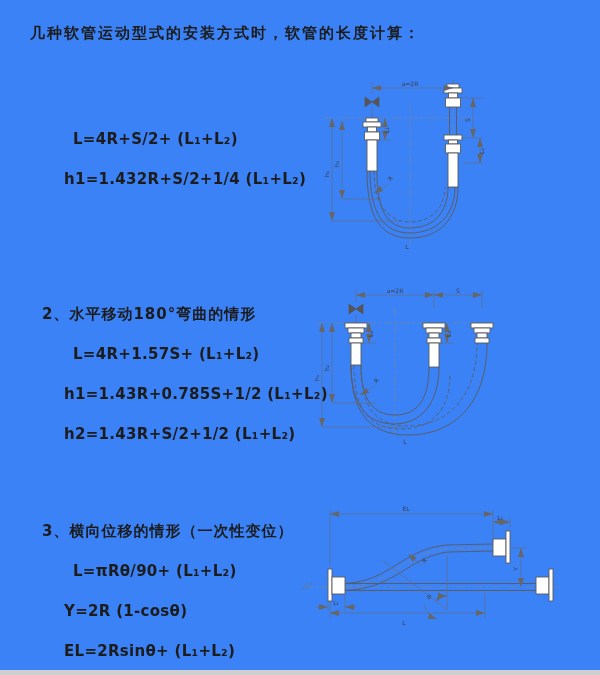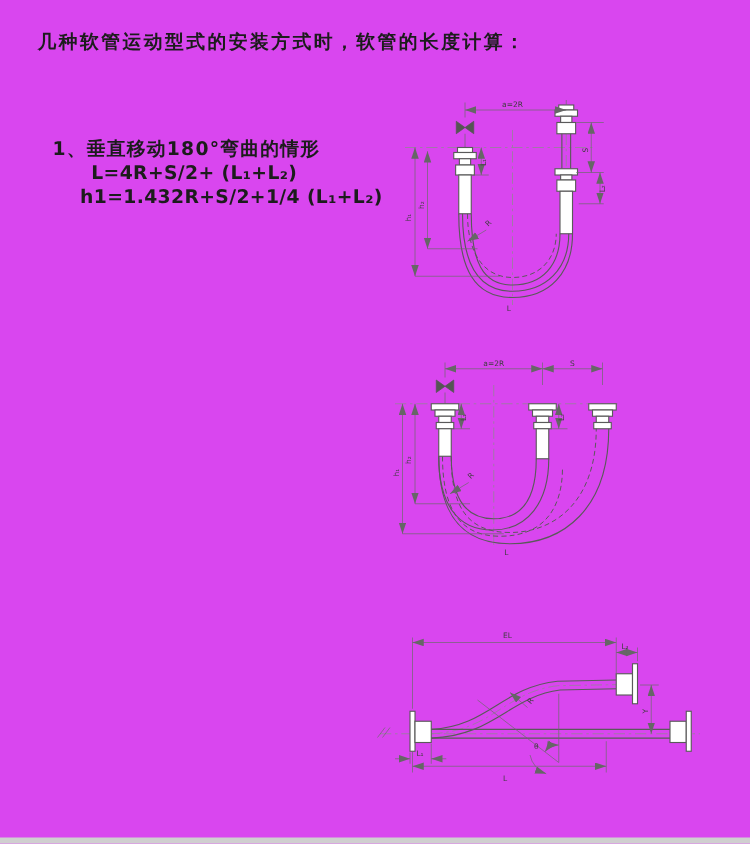--- a/index.html
+++ b/index.html
@@ -1,53 +1,68 @@
 <!DOCTYPE html>
 <html><head>
 <meta charset="utf-8">
 <style>
   html,body{margin:0;padding:0;background:#e9e9e9;}
   .page{
-    position:relative;width:600px;height:675px;background:#d946ef;overflow:hidden;
+    position:relative;width:600px;height:675px;background:#3b82f6;overflow:hidden;
     font-family:"DejaVu Sans","Liberation Sans",sans-serif;color:#1c1c1c;
   }
   .title{
     position:absolute;left:30px;top:24px;font-size:15px;font-weight:bold;letter-spacing:2px;white-space:nowrap;
   }
   .sec{position:absolute;left:42px;width:270px;}
   .sec-head{font-size:15px;font-weight:bold;letter-spacing:1px;line-height:20px;white-space:nowrap;}
-  .formula{font-size:15px;font-weight:bold;margin-top:0;line-height:19px;padding-left:22px;letter-spacing:.3px;white-space:nowrap;}
+  .formula{font-size:15px;font-weight:bold;margin-top:21px;line-height:19px;padding-left:22px;letter-spacing:.3px;white-space:nowrap;}
   .formulas .formula:first-child{padding-left:31px;}
   #sec1{top:109px;} #sec2{top:304px;} #sec3{top:521px;}
   .dgm{position:absolute;}
   #dgm1{left:312px;top:76px;} #dgm2{left:308px;top:286px;} #dgm3{left:296px;top:498px;}
   .ln{fill:none;stroke:#5a5a5a;stroke-width:0.9;}
   .lnD{fill:none;stroke:#5a5a5a;stroke-width:0.8;stroke-dasharray:4 2.5;}
   .fitr{fill:#ffffff;stroke:#5a5a5a;stroke-width:0.9;}
   .cl{fill:none;stroke:#8a8a8a;stroke-width:0.55;stroke-dasharray:9 3 2 3;}
   .dim{fill:none;stroke:#6b6b6b;stroke-width:0.55;}
   .dtx{fill:#3d3d3d;font-size:6px;}
   .bottom-strip{position:absolute;left:0;right:0;bottom:0;height:5px;background:#cfcfcf;}
 </style>
 </head>
 <body>
 
 <div class="page">
 
   <div class="title">几种软管运动型式的安装方式时，软管的长度计算：</div>
 
   <section class="sec" id="sec1">
-    <div class="sec-head">1、垂直移动180°弯曲的情形</div>
     <div class="formulas">
       <div class="formula">L=4R+S/2+ (L₁+L₂)</div>
       <div class="formula">h1=1.432R+S/2+1/4 (L₁+L₂)</div>
     </div>
   </section>
 
-
+  <section class="sec" id="sec2">
+    <div class="sec-head">2、水平移动180°弯曲的情形</div>
+    <div class="formulas">
+      <div class="formula">L=4R+1.57S+ (L₁+L₂)</div>
+      <div class="formula">h1=1.43R+0.785S+1/2 (L₁+L₂)</div>
+      <div class="formula">h2=1.43R+S/2+1/2 (L₁+L₂)</div>
+    </div>
+  </section>
+
+  <section class="sec" id="sec3">
+    <div class="sec-head">3、横向位移的情形（一次性变位）</div>
+    <div class="formulas">
+      <div class="formula">L=πRθ/90+ (L₁+L₂)</div>
+      <div class="formula">Y=2R (1-cosθ)</div>
+      <div class="formula">EL=2Rsinθ+ (L₁+L₂)</div>
+    </div>
+  </section>
 
   <svg class="dgm" id="dgm1" width="286" height="180" viewBox="0 0 286 180">
     <defs>
       <marker id="ae1" orient="auto" markerUnits="userSpaceOnUse" markerWidth="10" markerHeight="7" refX="9" refY="3">
         <path d="M0 0 L9 3 L0 6 Z" fill="#666"></path>
       </marker>
       <marker id="as1" orient="auto-start-reverse" markerUnits="userSpaceOnUse" markerWidth="10" markerHeight="7" refX="9" refY="3">
         <path d="M0 0 L9 3 L0 6 Z" fill="#666"></path>
       </marker>
       <pattern id="hb1" width="4" height="4" patternUnits="userSpaceOnUse">

